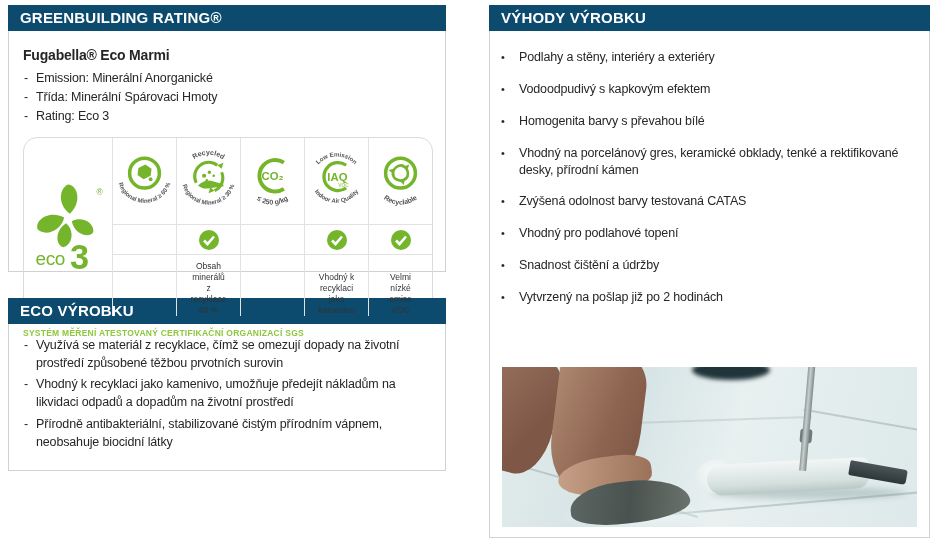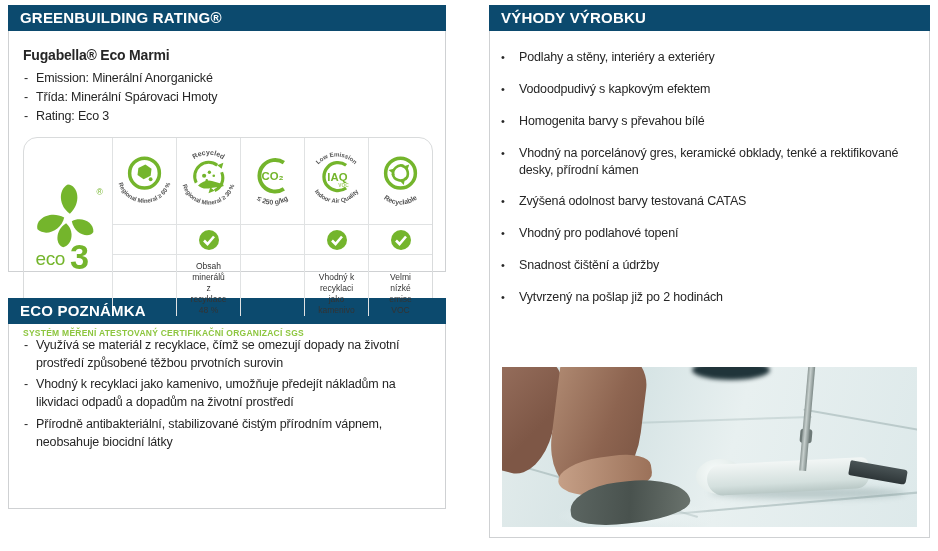--- a/index.html
+++ b/index.html
@@ -5,21 +5,21 @@
   * { margin:0; padding:0; box-sizing:border-box; }
   html,body { width:938px; height:551px; background:#fff; overflow:hidden;
     font-family:"Liberation Sans", sans-serif; color:#262626; }
   .col { position:absolute; top:5px; }
   .col-left  { left:8px;  width:438px; }
   .col-right { left:489px; width:441px; }
   .bar { height:26px; background:#0c4a6e; color:#fff; font-weight:bold;
     font-size:15px; line-height:26px; padding:0 12px; letter-spacing:.2px; }
   .box { background:#fff; border:1px solid #cfd1d3; border-top:none; }
   .box1 { height:241px; padding:10px 14px 0; }
-  .box2 { height:185px; padding:12px 14px 0; }
+  .box2 { height:147px; padding:12px 14px 0; }
   .box3 { height:507px; padding:18px 2px 0; position:relative; }
   .gap { height:26px; }
   .product { font-size:14px; font-weight:bold; margin:6px 0 6px; letter-spacing:-.2px; }
   ul { list-style:none; }
   .dashlist li { position:relative; padding-left:13px; font-size:12.5px;
     line-height:1.5; letter-spacing:-.15px; }
   .dashlist li::before { content:"-"; position:absolute; left:1px; }
   .notelist li { margin-bottom:3px; line-height:1.45; }
   .dotlist li { position:relative; padding-left:27px; font-size:12.5px;
     line-height:1.35; margin-bottom:15px; letter-spacing:-.15px; }
@@ -202,21 +202,21 @@
       <div class="cell r3">
           <div class="note">Velmi nízké emise VOC</div>
         </div>
     </div>
 
     <div class="sgs">SYSTÉM MĚŘENÍ ATESTOVANÝ CERTIFIKAČNÍ ORGANIZACÍ SGS</div>
   </div>
 
   <div class="gap"></div>
 
-  <div class="bar">ECO POZNÁMKA</div>
+  <div class="bar">ECO VÝROBKU</div>
   <div class="box box2">
     <ul class="dashlist notelist">
       <li>Využívá se materiál z recyklace, čímž se omezují dopady na životní prostředí způsobené těžbou prvotních surovin</li>
       <li>Vhodný k recyklaci jako kamenivo, umožňuje předejít nákladům na likvidaci odpadů a dopadům na životní prostředí</li>
       <li>Přírodně antibakteriální, stabilizované čistým přírodním vápnem, neobsahuje biocidní látky</li>
     </ul>
   </div>
 </div>
 
 <div class="col col-right">

